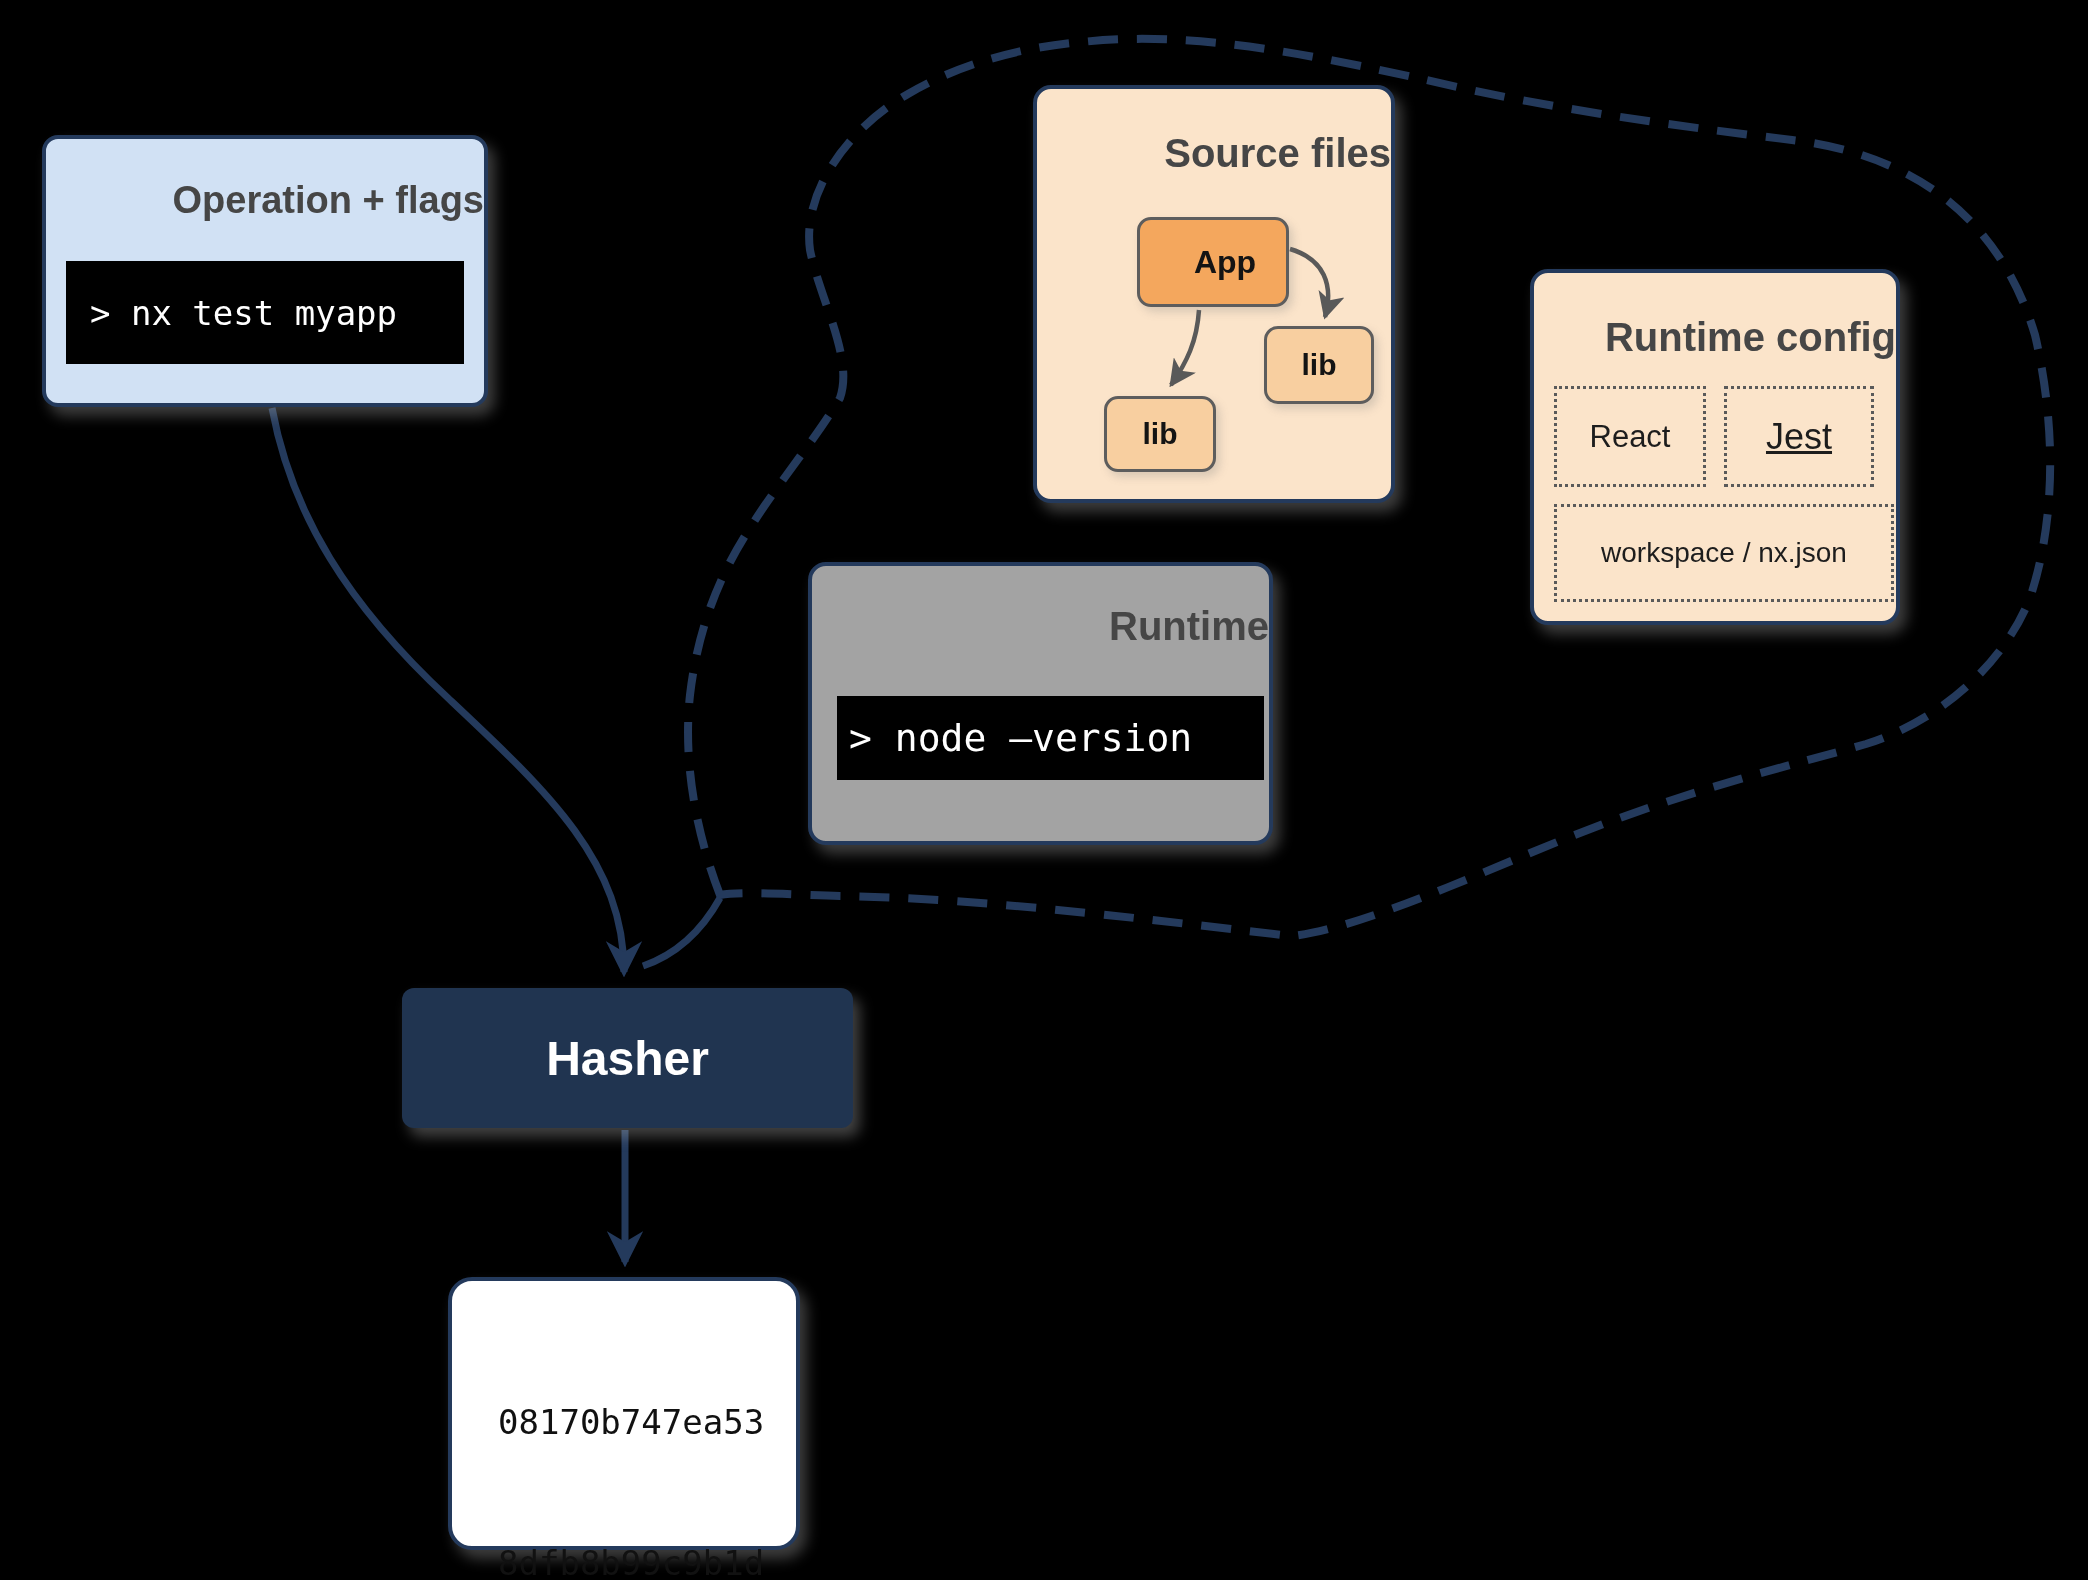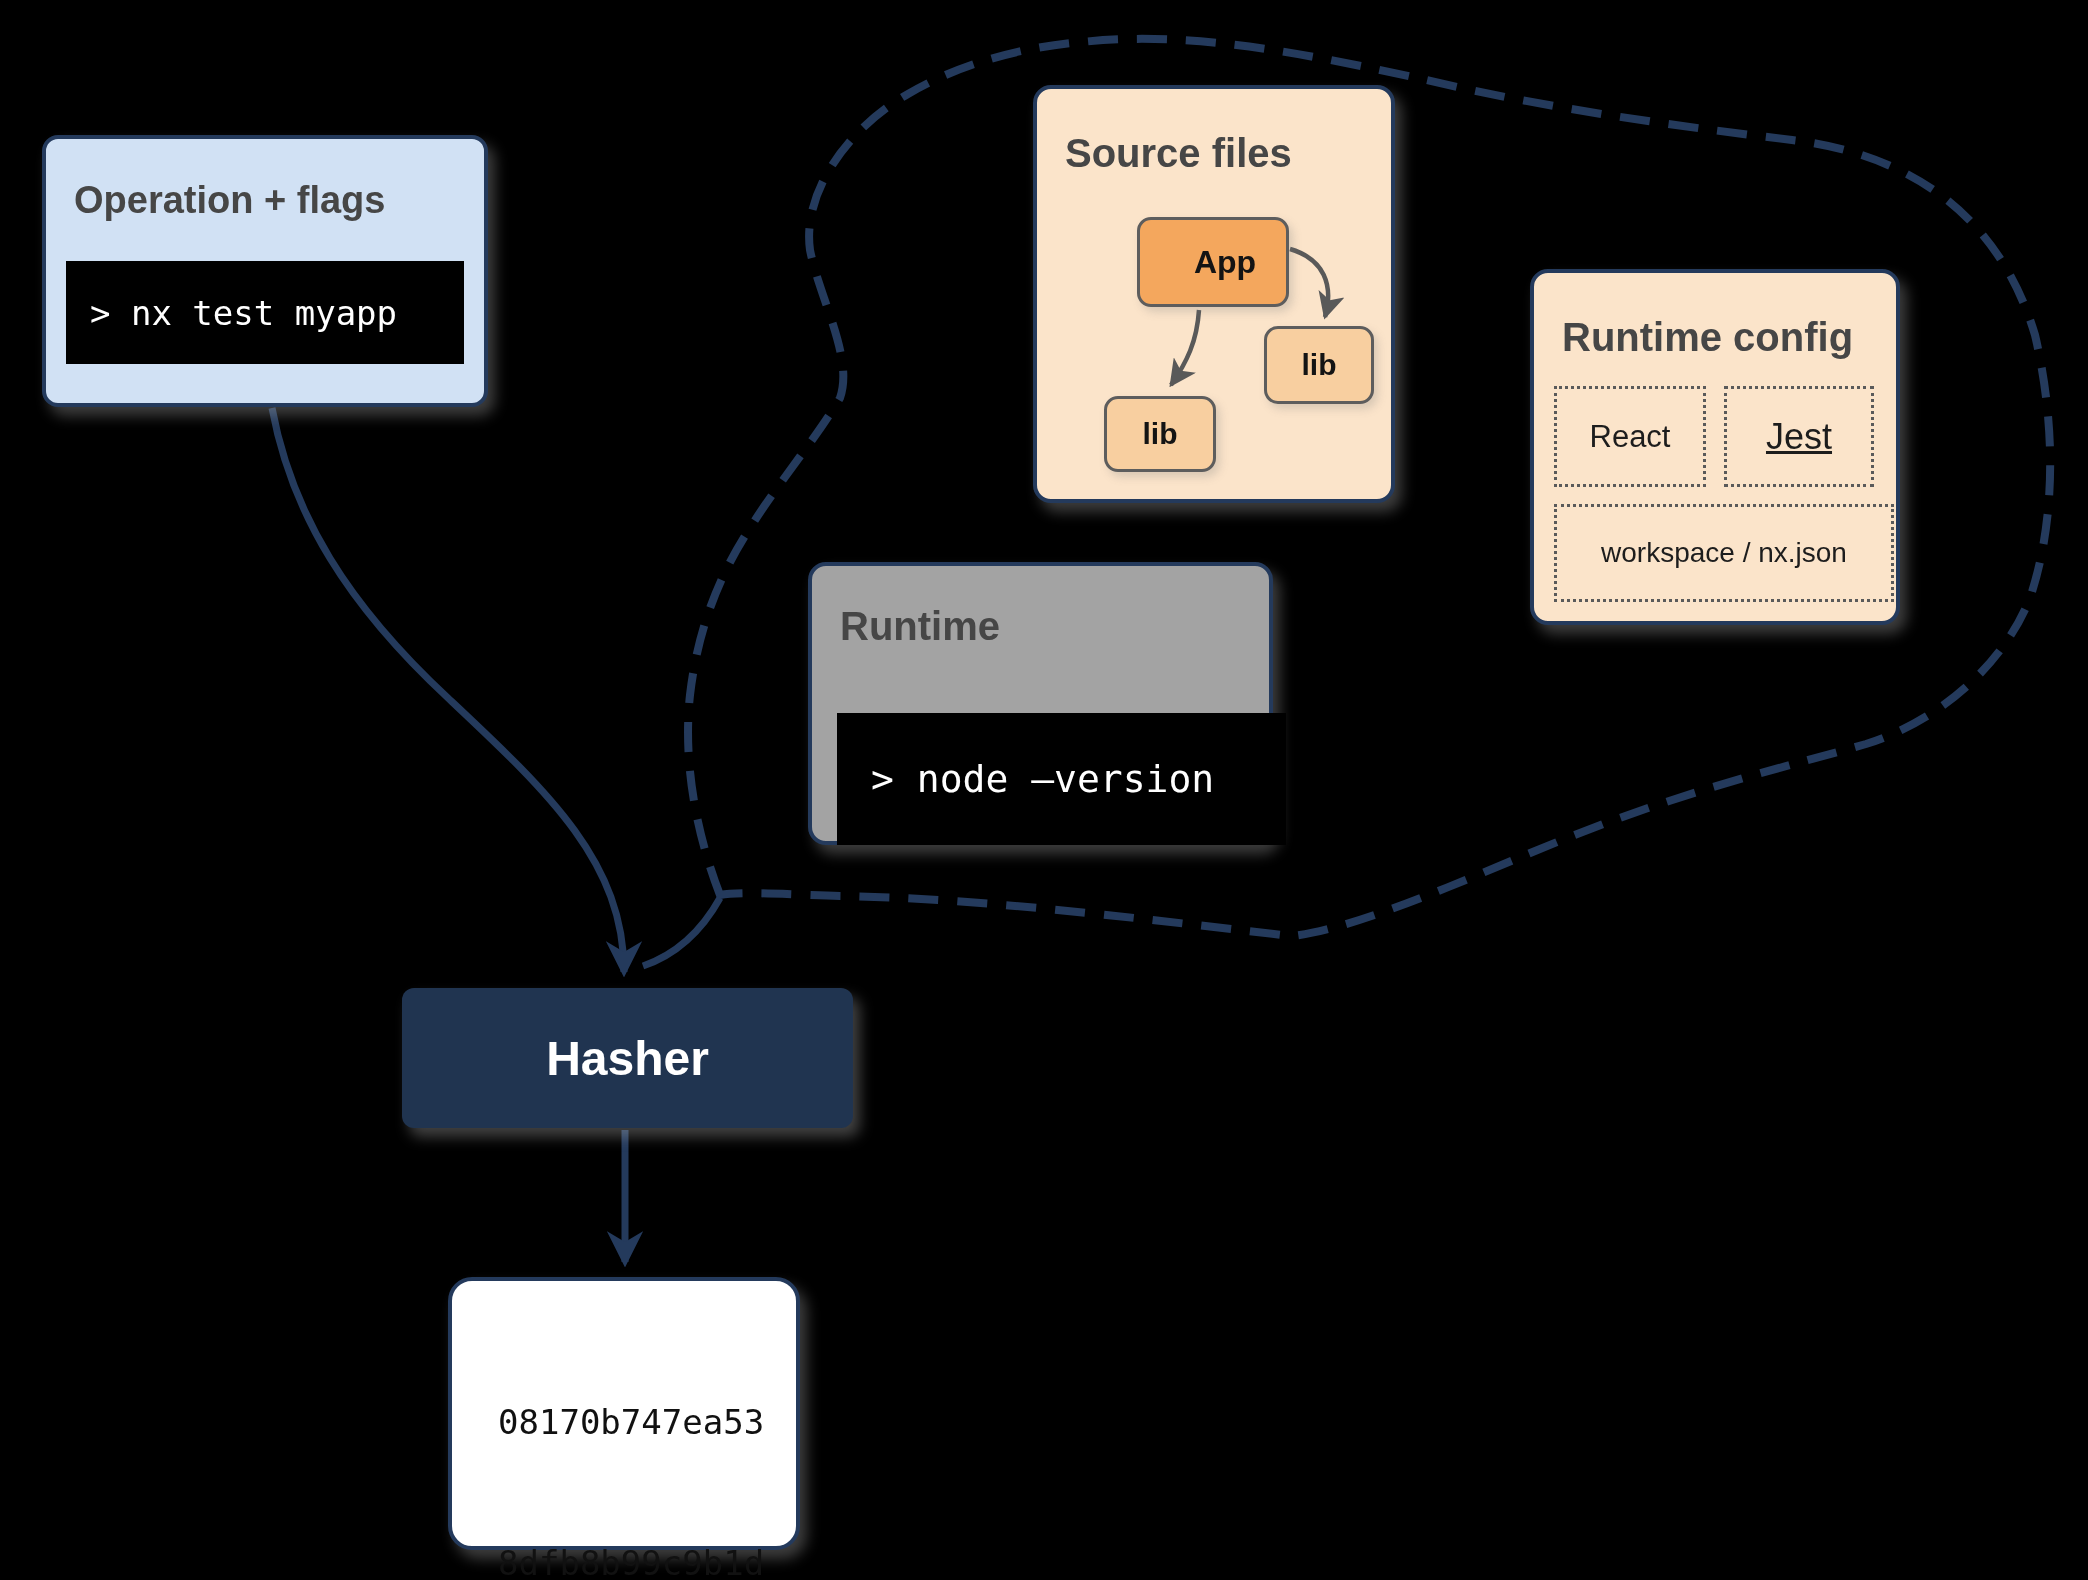--- a/index.html
+++ b/index.html
@@ -2,21 +2,21 @@
 <html><head>
 <meta charset="utf-8">
 <style>
   html,body{margin:0;padding:0;background:#000;}
   .stage{position:relative;width:2088px;height:1580px;background:#000000;overflow:hidden;
          font-family:"Liberation Sans",sans-serif;}
   .layer{position:absolute;left:0;top:0;width:2088px;height:1580px;pointer-events:none;}
 
   .box{position:absolute;box-sizing:border-box;border:4px solid #243A5C;border-radius:18px;
        box-shadow:7px 9px 14px rgba(175,175,175,0.35);}
-  .box-title{position:absolute;left:0;right:0;text-align:left;font-weight:bold;color:#464646;margin-left:28px;}
+  .box-title{position:absolute;left:0;right:0;text-align:right;font-weight:bold;color:#464646;}
 
   
   .op-box{left:42px;top:135px;width:446px;height:272px;background:#D1E1F4;border-radius:16px;}
   .op-box .box-title{top:40px;font-size:38px;}
   .terminal{position:absolute;background:#000;color:#fff;display:flex;align-items:center;
             font-family:"DejaVu Sans Mono","Liberation Mono",monospace;white-space:pre;}
   .op-terminal{left:20px;top:122px;width:374px;height:103px;font-size:34px;padding-left:24px;}
 
   
   .source-box{left:1033px;top:85px;width:362px;height:418px;background:#FBE4CA;}
@@ -25,21 +25,21 @@
              display:flex;align-items:center;justify-content:center;font-weight:bold;color:#141414;
              box-shadow:4px 5px 8px rgba(120,120,120,0.25);}
   .app-node{left:100px;top:128px;width:152px;height:90px;background:#F4A75D;font-size:32px;padding-left:24px;}
   .lib-node{background:#F8CFA0;font-size:30px;}
   .lib-right{left:227px;top:237px;width:110px;height:78px;}
   .lib-left{left:67px;top:307px;width:112px;height:76px;}
 
   
   .runtime-box{left:808px;top:562px;width:465px;height:283px;background:#a3a3a3;}
   .runtime-box .box-title{top:38px;font-size:40px;}
-  .runtime-terminal{left:25px;top:130px;width:415px;height:132px;font-size:38px;padding-left:34px;margin-top:17px;}
+  .runtime-terminal{left:25px;top:130px;width:415px;height:84px;font-size:38px;padding-left:12px;}
 
   
   .global-box{left:1530px;top:269px;width:370px;height:356px;background:#FBE4CA;}
   .global-box .box-title{top:42px;font-size:40px;}
   .dotted-cell{position:absolute;box-sizing:border-box;border:3px dotted #5a5a5a;
                display:flex;align-items:center;justify-content:center;color:#1d1d1d;}
   .cell-react{left:20px;top:113px;width:152px;height:101px;font-size:31px;}
   .cell-jest{left:190px;top:113px;width:150px;height:101px;font-size:36px;text-decoration:underline;}
   .cell-workspace{left:20px;top:231px;width:340px;height:98px;font-size:28px;}
 

